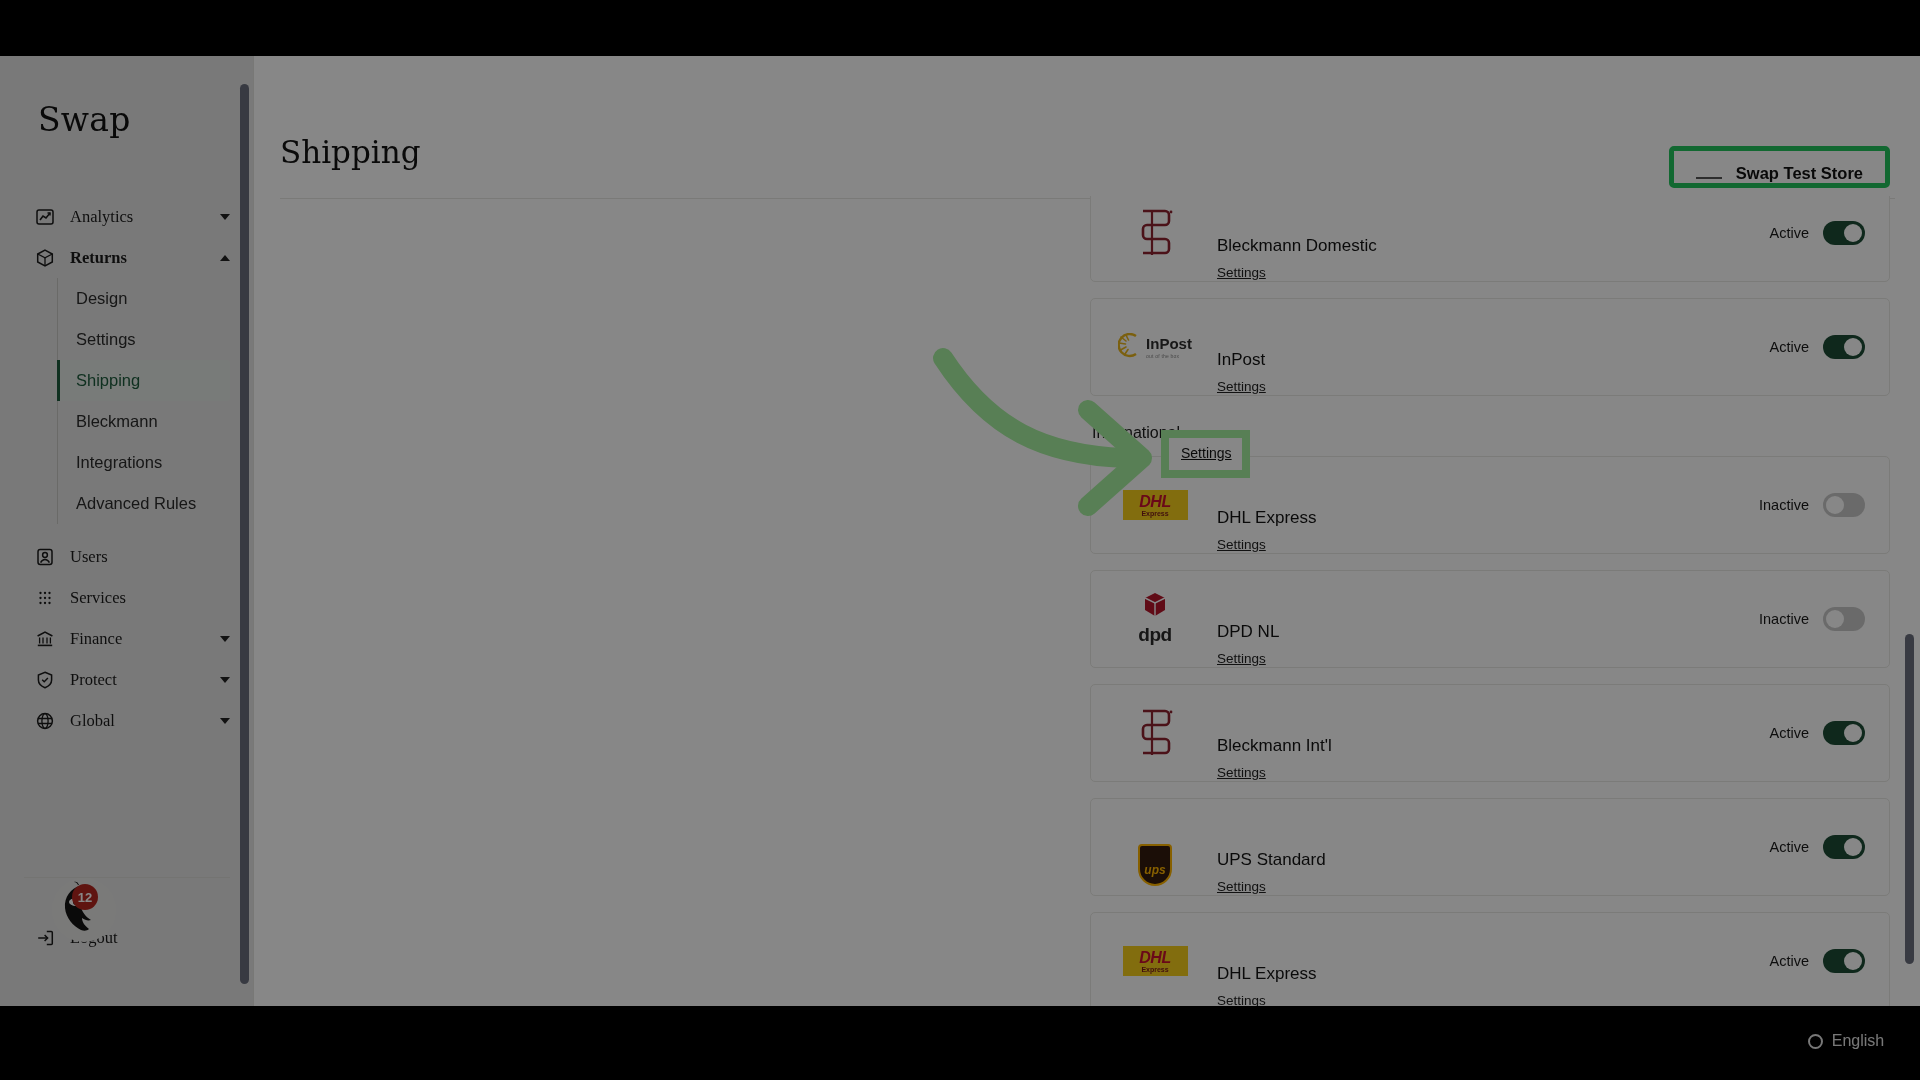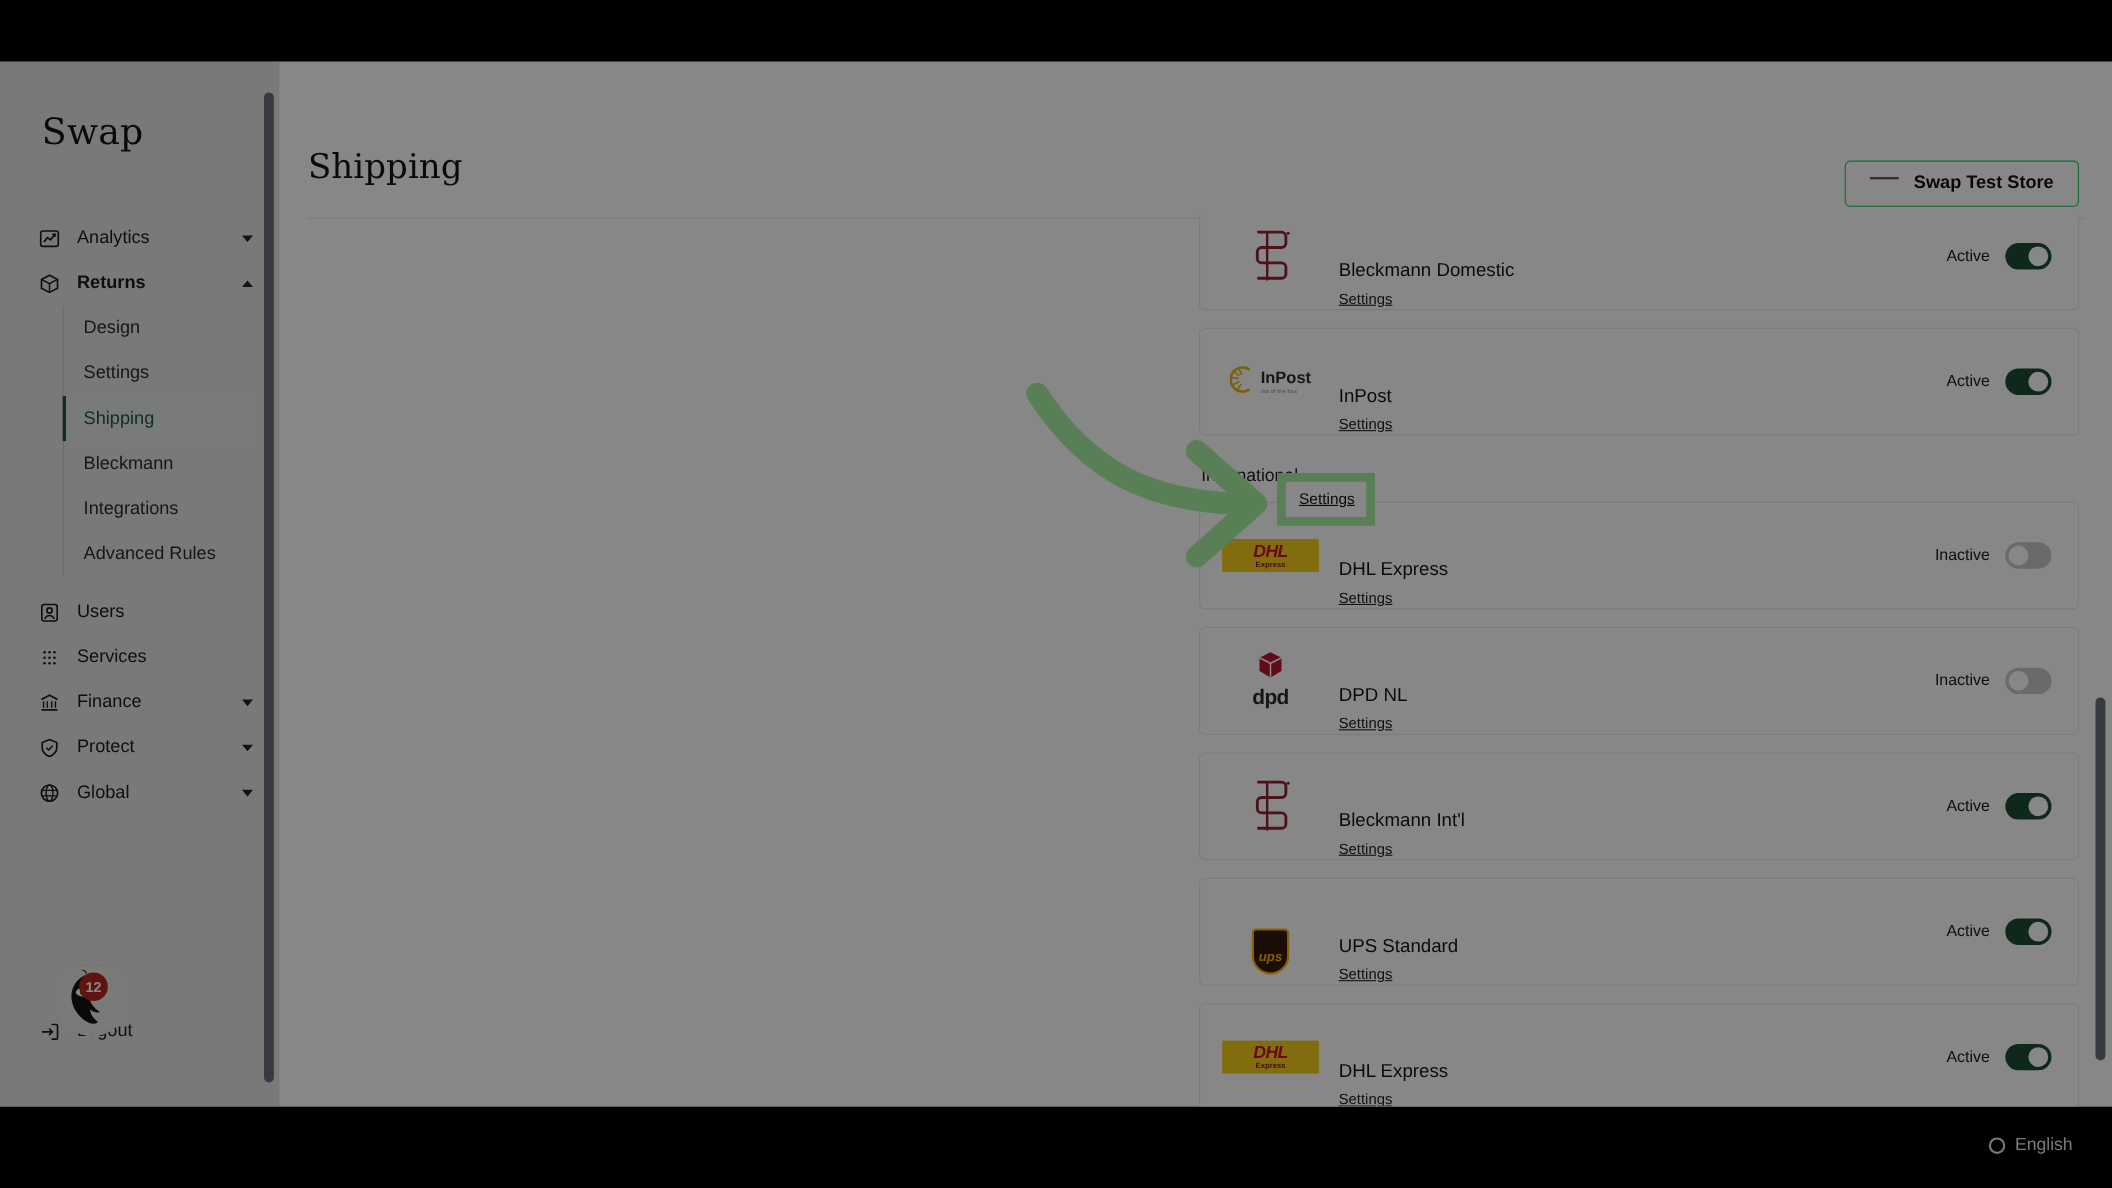--- a/index.html
+++ b/index.html
@@ -48,21 +48,21 @@
     height: 41px; margin: 0 14px 0 26px;
     padding: 0 10px 0 8px;
     border-radius: 5px;
     cursor: pointer;
   }
   .nav-item .ico {
     width: 22px; height: 22px; margin-right: 14px;
     display: flex; align-items: center; justify-content: center;
     flex: 0 0 22px;
   }
-  .nav-item .lbl { font-size: 16.5px; color: #1b1b1b; }
+  .nav-item .lbl { font-size: 16.5px; color: #1b1b1b; font-family: Liberation Serif, serif; }
   .nav-item.bold .lbl { font-weight: 700; }
   .caret {
     margin-left: auto;
     width: 0; height: 0;
     border-left: 5.5px solid transparent;
     border-right: 5.5px solid transparent;
     border-top: 6px solid #222;
   }
   .caret.up { border-top: none; border-bottom: 6px solid #222; }
 
@@ -134,23 +134,23 @@
     position: absolute; left: 26px; top: 78px;
     font-family: "DejaVu Serif", "Liberation Serif", serif;
     font-size: 31px; color: #141414; font-weight: 400;
   }
   #title-rule {
     position: absolute; left: 26px; top: 142px;
     width: 1615px; height: 1px; background: #e6e6e2;
   }
   #store-btn {
     position: absolute; right: 30px; top: 90px;
-    height: 42px; padding: 10px 22px;
-    display: flex; align-items: flex-start; gap: 14px;
-    border: 1px solid #22c55e; border-radius: 5px;
+    height: 42px; padding: 0 22px;
+    display: flex; align-items: flex-end; gap: 14px;
+    border: 5px solid #22c55e; border-radius: 5px;
     background: #fff; cursor: pointer;
   }
   #store-btn .mini-logo {
     width: 26px; height: 10px;
     display: flex; align-items: center;
   }
   #store-btn .mini-logo i {
     display: block; width: 100%; height: 2px; background: #555;
   }
   #store-btn .store-name { font-size: 16.5px; font-weight: 700; color: #111; }
@@ -203,21 +203,21 @@
   .toggle.on .knob { left: 21px; }
 
   
   #main-scroll {
     position: absolute; right: 6px; bottom: 42px;
     width: 9px; height: 330px; border-radius: 6px;
     background: #6b6f7d;
     z-index: 12;
   }
   .dhl-badge {
-    width: 88px; height: 30px; background: #f5cf1b;
+    width: 65px; height: 30px; background: #f5cf1b;
     display: flex; flex-direction: column;
     align-items: center; justify-content: center;
   }
   .dhl-badge .w {
     color: #c8102e; font-style: italic; font-weight: 700;
     font-size: 16px; letter-spacing: -.5px; line-height: 1;
   }
   .dhl-badge .s { color: #7a1b1b; font-size: 7px; font-weight: 700; line-height: 1; }
   .dpd-wrap { display: flex; align-items: center; gap: 6px; flex-direction: column; }
   .dpd-txt { font-size: 19px; font-weight: 700; color: #2b2b2b; letter-spacing: -.5px; }

